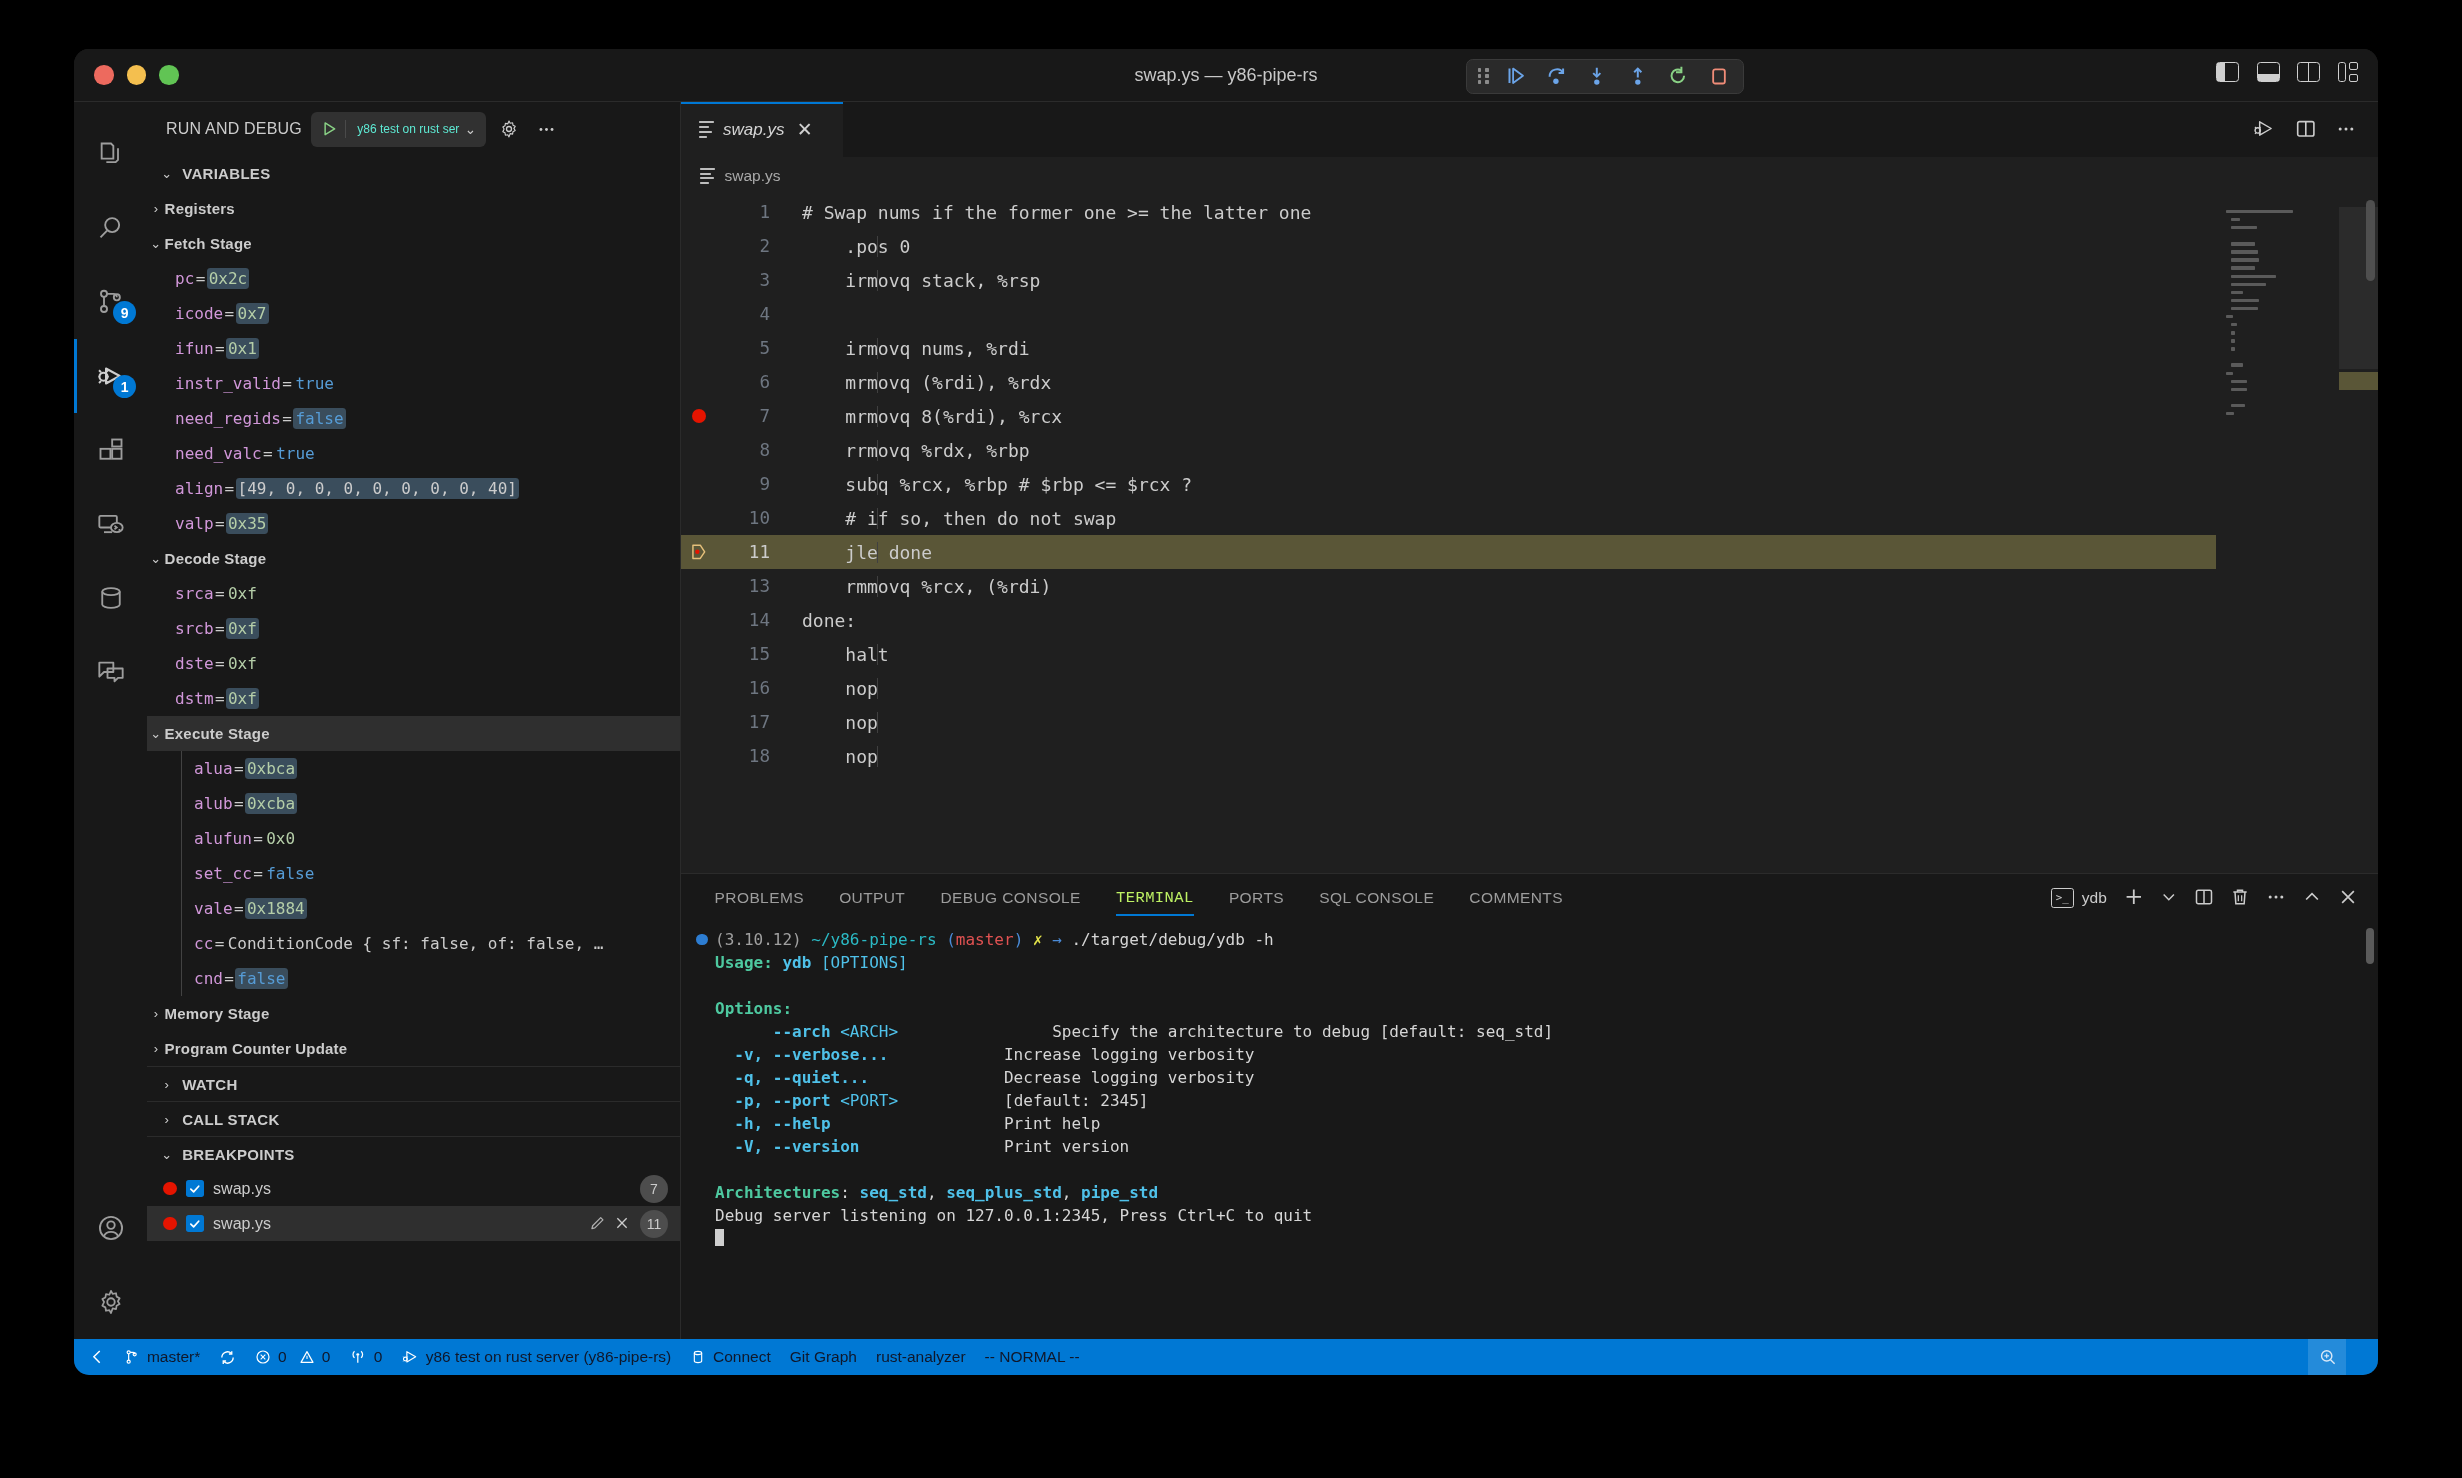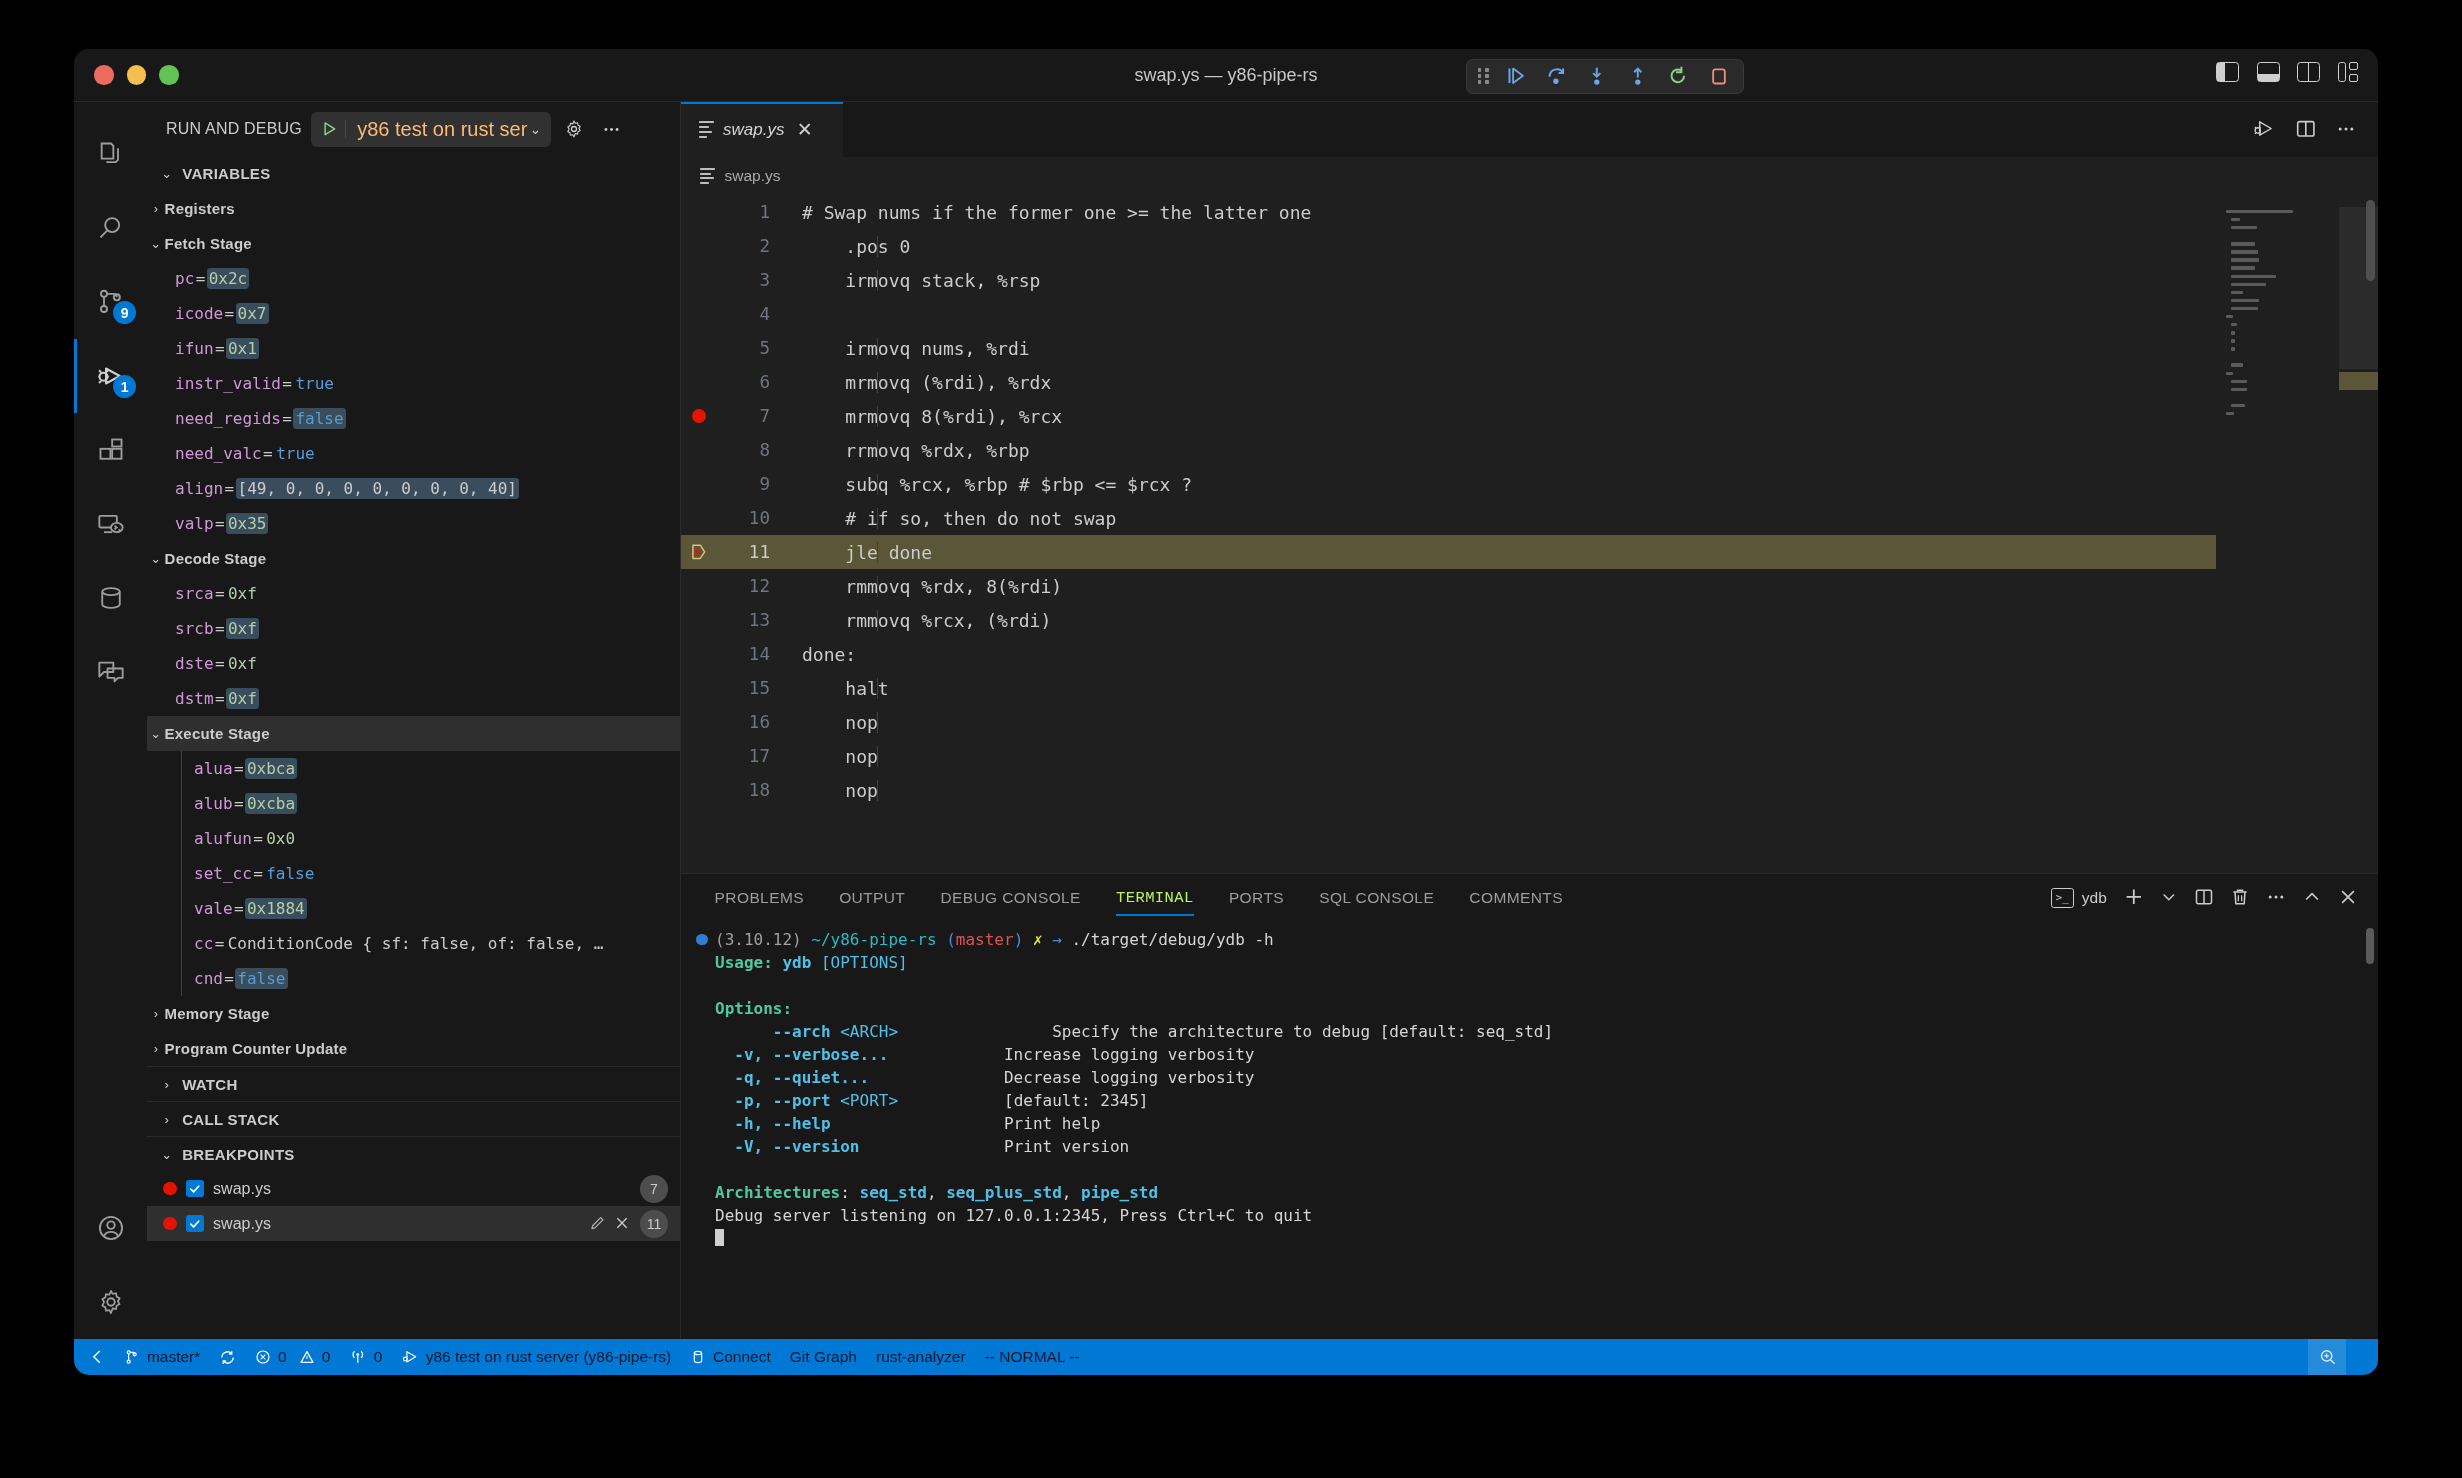--- a/index.html
+++ b/index.html
@@ -123,21 +123,21 @@
     padding: 0 9.5px 0 19px; gap: 9.5px; flex:none;
   }
   .sb-title { color:#cccccc; font-size:16px; letter-spacing:0.2px; white-space:nowrap; }
   .launch-pill {
     display:flex; align-items:center;
     background:#313131; border-radius:6px; height:35px;
     overflow:hidden; flex:none;
   }
   .launch-play { width:35px; display:flex; align-items:center; justify-content:center; border-right:0.7px solid #4a4a4a; }
   .launch-label {
-    color:#fdba74; font-size:20px; padding:0 4px 0 10.8px;
+    color:#5eead4; font-size:12px; padding:0 4px 0 10.8px;
     max-width:182px; overflow:hidden; white-space:nowrap;
   }
   .launch-chev { padding: 0 9.5px 0 1.4px; color:#cccccc; font-size:13.5px; }
   .sb-ico { color:#cccccc; cursor:pointer; display:flex; align-items:center; justify-content:center; width:28px; height:28px; }
 
   .sec-head {
     height: 35px; display:flex; align-items:center; gap:6.8px;
     padding-left: 10.8px; cursor:pointer;
     border-top: 0.7px solid #2b2b2b;
     flex:none;
@@ -695,21 +695,20 @@
               <div class="code-line"><span class="gutter-bp"></span><span class="lnum">5</span><span class="ctext"><span class="indent-guide"></span><span class="ctxt">    irmovq nums, %rdi</span></span></div>
               <div class="code-line"><span class="gutter-bp"></span><span class="lnum">6</span><span class="ctext"><span class="indent-guide"></span><span class="ctxt">    mrmovq (%rdi), %rdx</span></span></div>
               <div class="code-line"><span class="gutter-bp"><span class="bp-circle"></span></span><span class="lnum">7</span><span class="ctext"><span class="indent-guide"></span><span class="ctxt">    mrmovq 8(%rdi), %rcx</span></span></div>
               <div class="code-line"><span class="gutter-bp"></span><span class="lnum">8</span><span class="ctext"><span class="indent-guide"></span><span class="ctxt">    rrmovq %rdx, %rbp</span></span></div>
               <div class="code-line"><span class="gutter-bp"></span><span class="lnum">9</span><span class="ctext"><span class="indent-guide"></span><span class="ctxt">    subq %rcx, %rbp # $rbp &lt;= $rcx ?</span></span></div>
               <div class="code-line"><span class="gutter-bp"></span><span class="lnum">10</span><span class="ctext"><span class="indent-guide"></span><span class="ctxt">    # if so, then do not swap</span></span></div>
               <div class="code-line current"><span class="gutter-bp"><span class="bp-arrow"><svg width="17.6" height="17.6" viewBox="0 0 24 24">
                       <path d="M4 3h10l6 9-6 9H4z" stroke="#e5c07b" stroke-width="2" fill="none" stroke-linejoin="round"></path>
                       <circle cx="10" cy="12" r="3" fill="#e51400"></circle>
                     </svg></span></span><span class="lnum cur">11</span><span class="ctext"><span class="indent-guide"></span><span class="ctxt">    jle done</span></span></div>
-              <div class="code-line"><span class="gutter-bp"></span><span class="lnum">12</span><span class="ctext"><span class="indent-guide"></span><span class="ctxt">    rmmovq %rdx, 8(%rdi)</span></span></div>
               <div class="code-line"><span class="gutter-bp"></span><span class="lnum">13</span><span class="ctext"><span class="indent-guide"></span><span class="ctxt">    rmmovq %rcx, (%rdi)</span></span></div>
               <div class="code-line"><span class="gutter-bp"></span><span class="lnum">14</span><span class="ctext"><span class="ctxt">done:</span></span></div>
               <div class="code-line"><span class="gutter-bp"></span><span class="lnum">15</span><span class="ctext"><span class="indent-guide"></span><span class="ctxt">    halt</span></span></div>
               <div class="code-line"><span class="gutter-bp"></span><span class="lnum">16</span><span class="ctext"><span class="indent-guide"></span><span class="ctxt">    nop</span></span></div>
               <div class="code-line"><span class="gutter-bp"></span><span class="lnum">17</span><span class="ctext"><span class="indent-guide"></span><span class="ctxt">    nop</span></span></div>
               <div class="code-line"><span class="gutter-bp"></span><span class="lnum">18</span><span class="ctext"><span class="indent-guide"></span><span class="ctxt">    nop</span></span></div>
             </div>
         <div class="minimap">
           <div class="mm-text" id="mm-text">
                 <div class="mm-line"><i style="width:0px;background:transparent"></i><i style="width:67px"></i></div>

